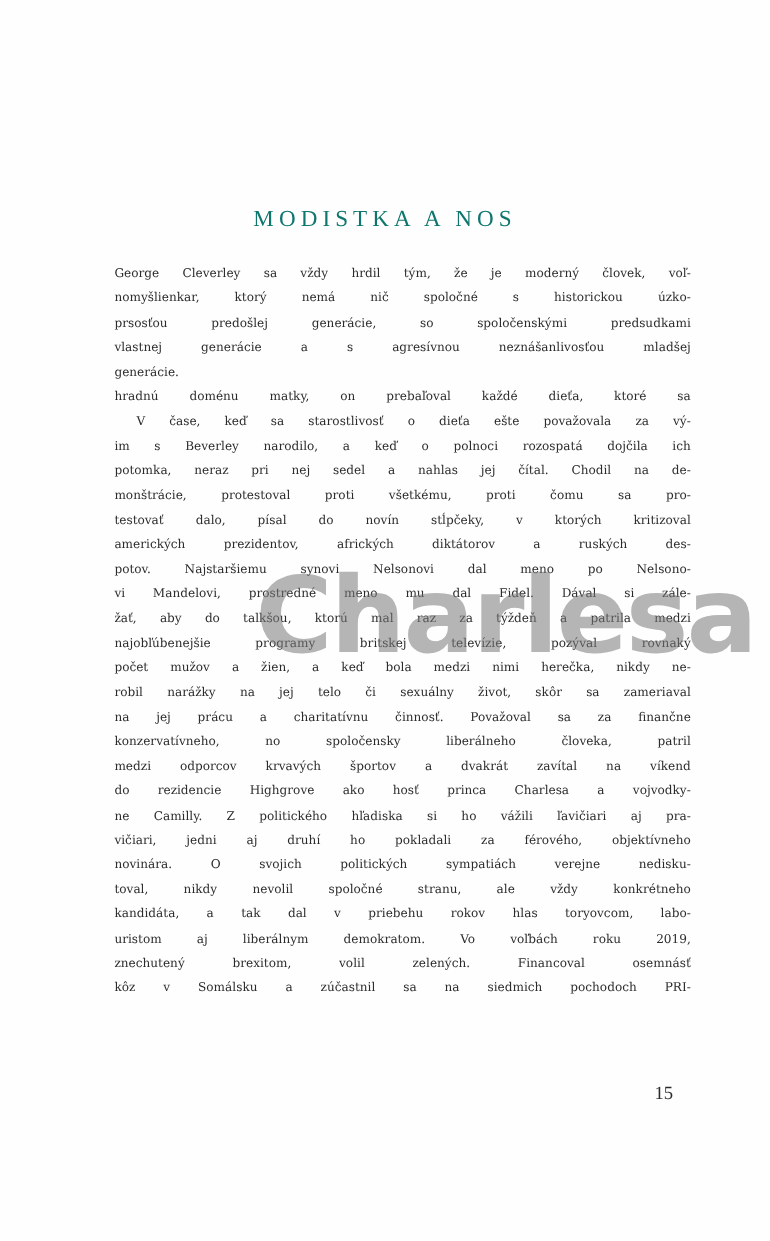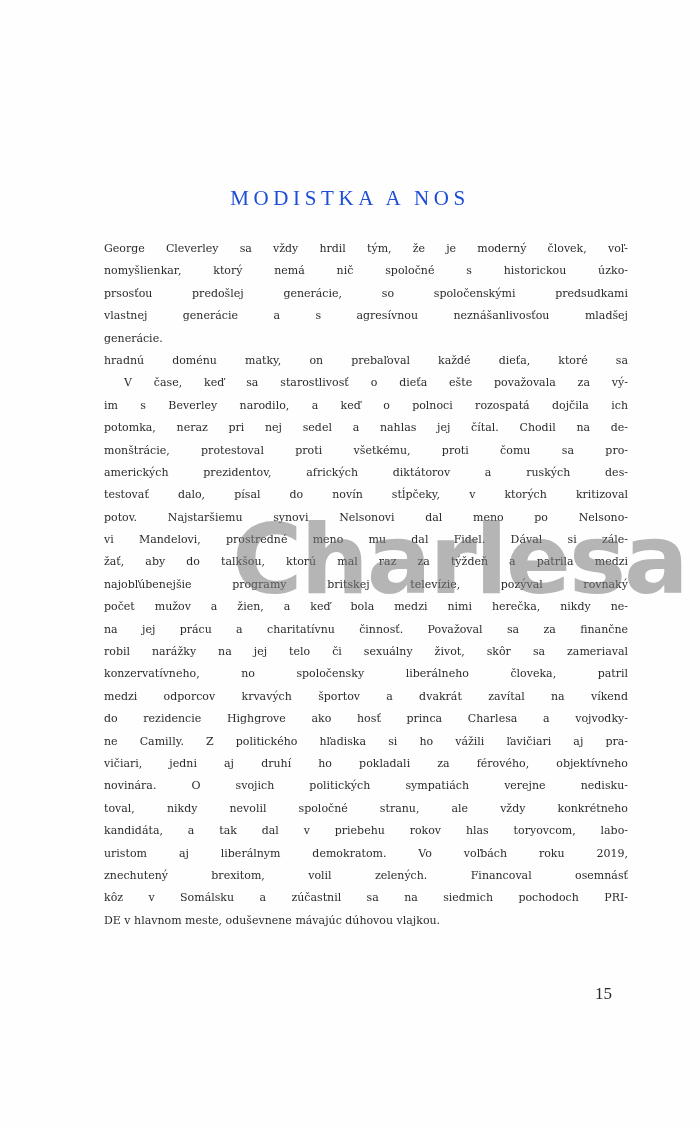--- a/index.html
+++ b/index.html
@@ -2,21 +2,21 @@
 <html><head>
   <meta charset="utf-8">
   <style>
     html, body { margin: 0; padding: 0; background: #ffffff; }
     body { width: 700px; height: 1128px; position: relative; overflow: hidden; }
     .page { position: absolute; left: 0; top: 0; width: 700px; height: 1128px; background: #fefefe; }
     .chapter-title {
       position: absolute; left: 0; width: 700px; top: 186px;
       text-align: center;
       font-family: "Liberation Serif", "DejaVu Serif", serif;
-      font-size: 21px; letter-spacing: 4.6px; color: #1d4ed8;
+      font-size: 21px; letter-spacing: 4.6px; color: #0f766e;
     }
     .body-text {
       position: absolute; left: 104px; top: 238px; width: 524px;
       font-family: "DejaVu Serif", "Liberation Serif", serif;
       font-size: 11px; line-height: 22.4px; color: #2b2b2b;
     }
     .line { display: block; white-space: nowrap; text-align: justify; text-align-last: justify; height: 22.4px; }
     .line.last { text-align-last: left; }
     .line.indent { padding-left: 20px; }
     .page-number {
@@ -44,38 +44,37 @@
         <span class="line">prsosťou predošlej generácie, so spoločenskými predsudkami</span>
         <span class="line">vlastnej generácie a s agresívnou neznášanlivosťou mladšej</span>
         <span class="line last">generácie.</span>
       </div>
       <div>
         <span class="line">hradnú doménu matky, on prebaľoval každé dieťa, ktoré sa</span>
         <span class="line indent">V čase, keď sa starostlivosť o dieťa ešte považovala za vý-</span>
         <span class="line">im s Beverley narodilo, a keď o polnoci rozospatá dojčila ich</span>
         <span class="line">potomka, neraz pri nej sedel a nahlas jej čítal. Chodil na de-</span>
         <span class="line">monštrácie, protestoval proti všetkému, proti čomu sa pro-</span>
+        <span class="line">testovať dalo, písal do novín stĺpčeky, v ktorých kritizoval</span>
         <span class="line">amerických prezidentov, afrických diktátorov a ruských des-</span>
-        <span class="line">testovať dalo, písal do novín stĺpčeky, v ktorých kritizoval</span>
         <span class="line">potov. Najstaršiemu synovi Nelsonovi dal meno po Nelsono-</span>
         <span class="line">vi Mandelovi, prostredné meno mu dal Fidel. Dával si zále-</span>
         <span class="line">žať, aby do talkšou, ktorú mal raz za týždeň a patrila medzi</span>
         <span class="line">najobľúbenejšie programy britskej televízie, pozýval rovnaký</span>
         <span class="line">počet mužov a žien, a keď bola medzi nimi herečka, nikdy ne-</span>
+        <span class="line">robil narážky na jej telo či sexuálny život, skôr sa zameriaval</span>
         <span class="line">na jej prácu a charitatívnu činnosť. Považoval sa za finančne</span>
-        <span class="line">robil narážky na jej telo či sexuálny život, skôr sa zameriaval</span>
         <span class="line">konzervatívneho, no spoločensky liberálneho človeka, patril</span>
         <span class="line">medzi odporcov krvavých športov a dvakrát zavítal na víkend</span>
         <span class="line">do rezidencie Highgrove ako hosť princa Charlesa a vojvodky-</span>
         <span class="line">ne Camilly. Z politického hľadiska si ho vážili ľavičiari aj pra-</span>
         <span class="line">vičiari, jedni aj druhí ho pokladali za férového, objektívneho</span>
         <span class="line">novinára. O svojich politických sympatiách verejne nedisku-</span>
         <span class="line">toval, nikdy nevolil spoločné stranu, ale vždy konkrétneho</span>
         <span class="line">kandidáta, a tak dal v priebehu rokov hlas toryovcom, labo-</span>
         <span class="line">uristom aj liberálnym demokratom. Vo voľbách roku 2019,</span>
         <span class="line">znechutený brexitom, volil zelených. Financoval osemnásť</span>
         <span class="line">kôz v Somálsku a zúčastnil sa na siedmich pochodoch PRI-</span>
-        <span class="line last">DE v hlavnom meste, oduševnene mávajúc dúhovou vlajkou.</span>
       </div>
     </div>
   <div class="watermark">Charlesa</div>
   <div class="page-number">15</div>
 </div>
 
 </body></html>

